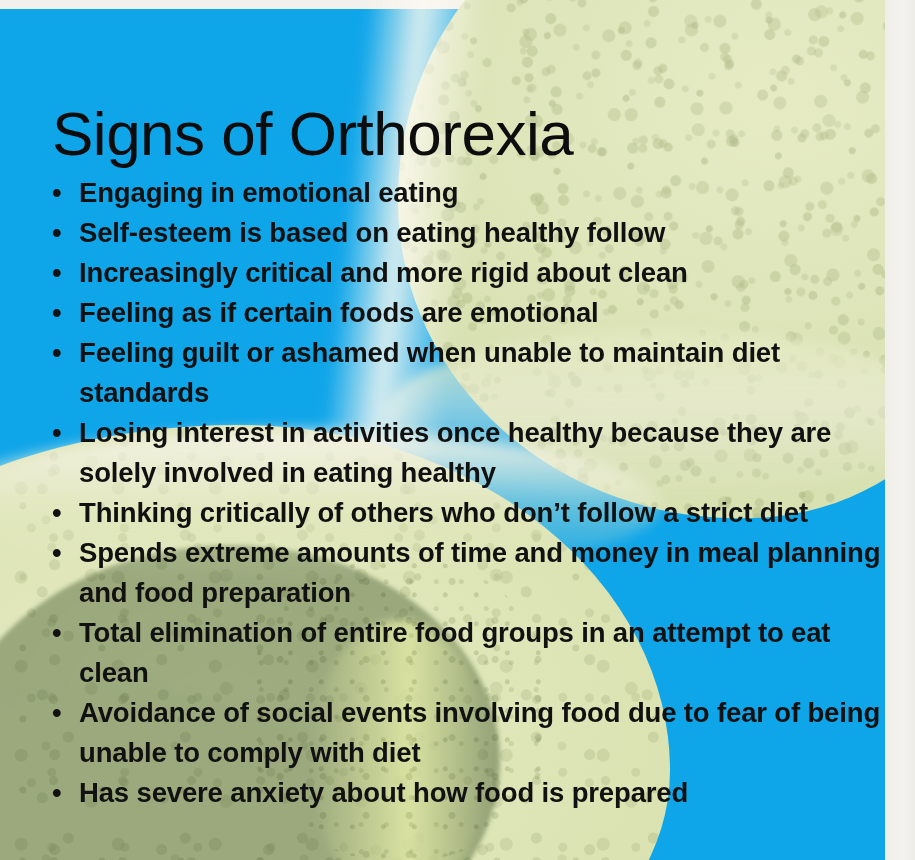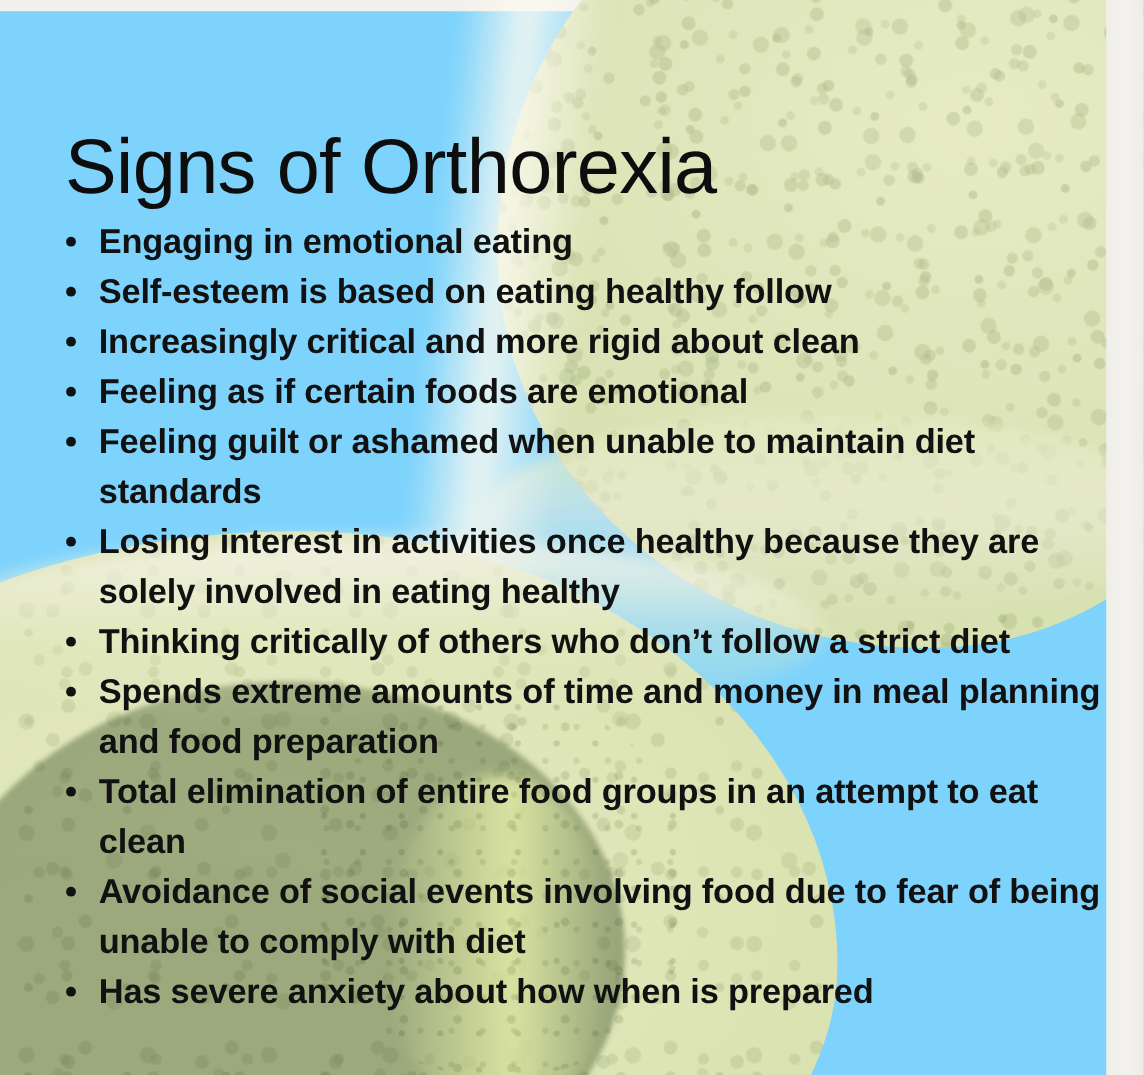--- a/index.html
+++ b/index.html
@@ -7,21 +7,21 @@
   body{
     width:915px;height:860px;
     background:#ece8df;
     font-family:"Liberation Sans",sans-serif;
     overflow:hidden;
   }
   #slide{
     position:relative;
     width:915px;height:860px;
     overflow:hidden;
-    background:#7dd3fc;
+    background:#0ea5e9;
   }
 
   
   .bg-layer{position:absolute;pointer-events:none;}
 
   
   #top-strip{
     left:0;top:0;width:700px;height:9px;
     background:#f2f0ec;
   }
@@ -216,17 +216,17 @@
         <li><span class="bullet-dot">•</span><span>Engaging in emotional eating</span></li>
         <li><span class="bullet-dot">•</span><span>Self-esteem is based on eating healthy follow</span></li>
         <li><span class="bullet-dot">•</span><span>Increasingly critical and more rigid about clean</span></li>
         <li><span class="bullet-dot">•</span><span>Feeling as if certain foods are emotional</span></li>
         <li><span class="bullet-dot">•</span><span>Feeling guilt or ashamed when unable to maintain diet standards</span></li>
         <li><span class="bullet-dot">•</span><span>Losing interest in activities once healthy because they are solely involved in eating healthy</span></li>
         <li><span class="bullet-dot">•</span><span>Thinking critically of others who don’t follow a strict diet</span></li>
         <li><span class="bullet-dot">•</span><span>Spends extreme amounts of time and money in meal planning and food preparation</span></li>
         <li><span class="bullet-dot">•</span><span>Total elimination of entire food groups in an attempt to eat clean</span></li>
         <li><span class="bullet-dot">•</span><span>Avoidance of social events involving food due to fear of being unable to comply with diet</span></li>
-        <li><span class="bullet-dot">•</span><span>Has severe anxiety about how when is prepared</span></li>
+        <li><span class="bullet-dot">•</span><span>Has severe anxiety about how food is prepared</span></li>
       </ul>
   </div>
 
 </div>
 
 </body></html>

